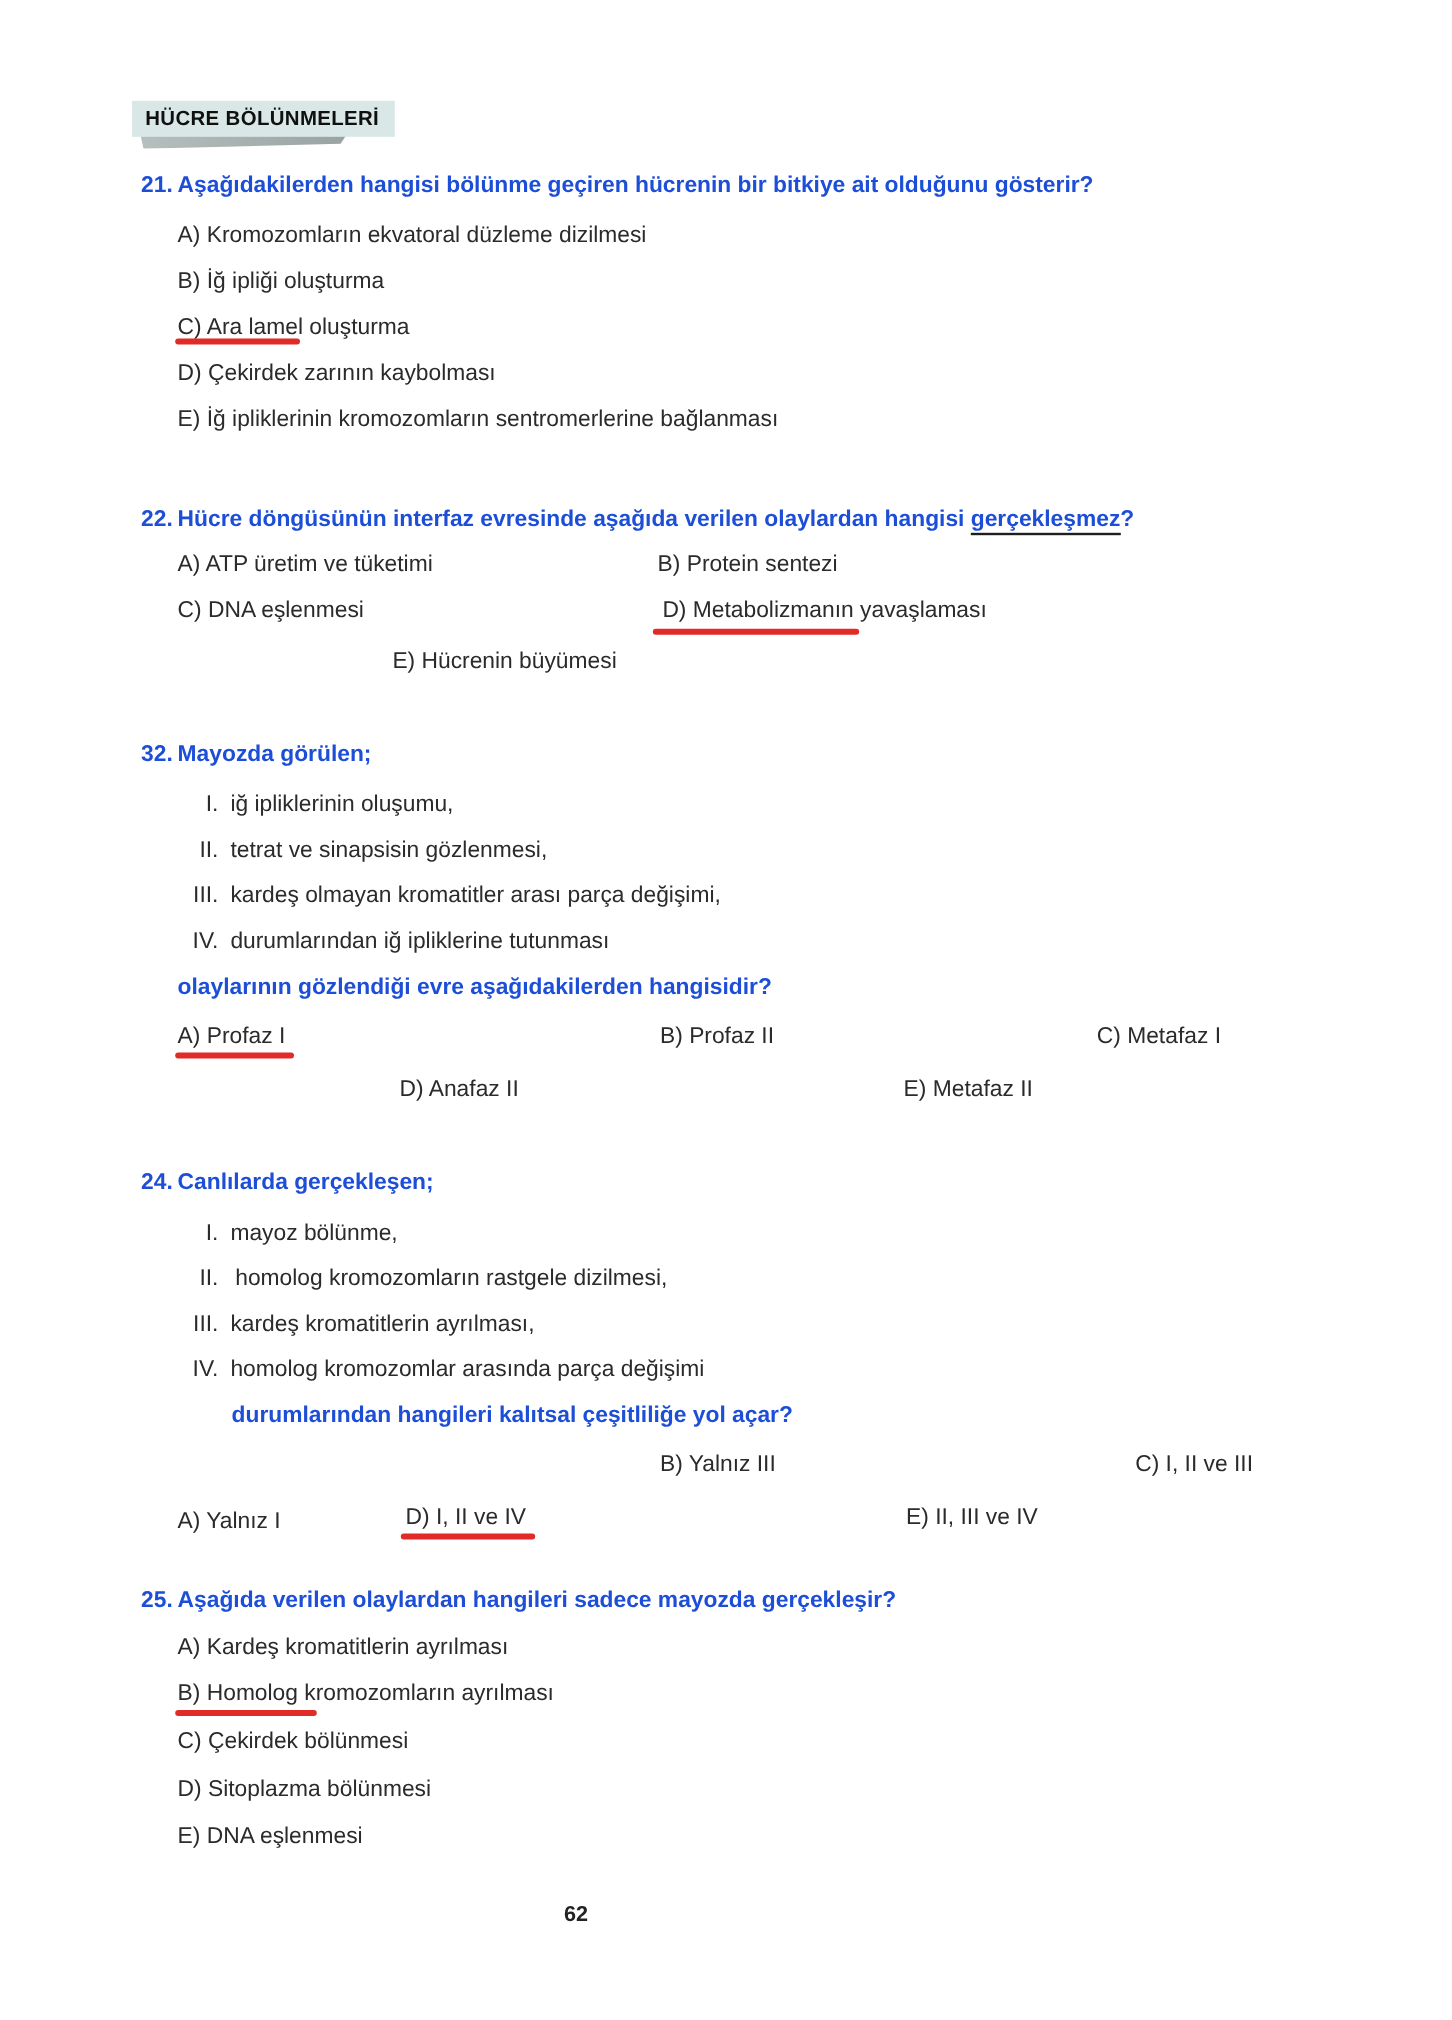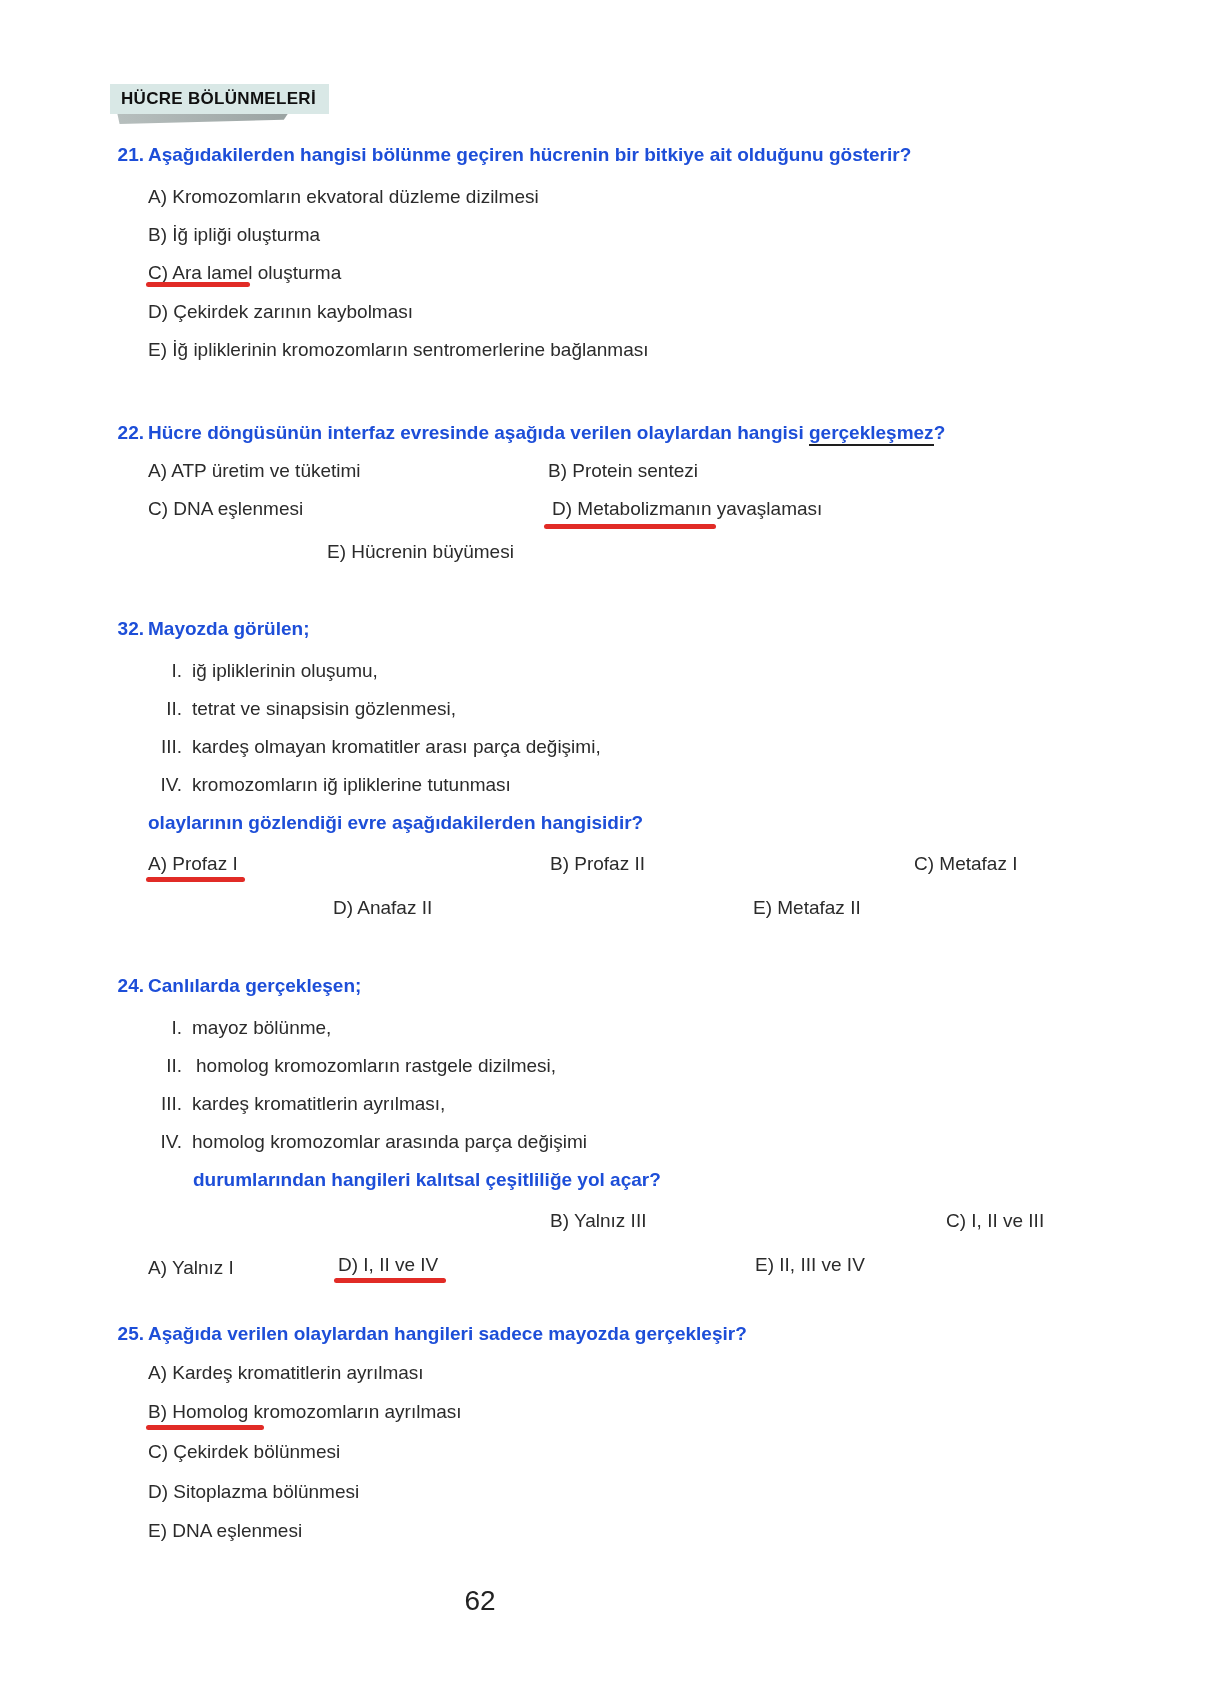--- a/index.html
+++ b/index.html
@@ -38,21 +38,21 @@
     height:5px;border-radius:3px;
     background:#e12b26;
   }
   .ul-word{
     border-bottom:2.5px solid #1e1e1e;
     padding-bottom:1px;
   }
   .page-number{
     left:0;top:1585px;width:960px;
     text-align:center;
-    font-weight:normal;font-size:28px;color:#222;
+    font-weight:bold;font-size:18px;color:#222;
   }
 </style>
 </head>
 <body>
 
 <div class="page">
 
   <div class="abs chip">
     <span>HÜCRE BÖLÜNMELERİ</span>
   </div>
@@ -77,21 +77,21 @@
       <div class="answer-underline" style="left: 544px; top: 524px; width: 172px;"></div>
       <div class="abs line bold num" style="left: 108px; top: 618px;">32.</div>
       <div class="abs line bold" style="left: 148px; top: 618px;"><span>Mayozda görülen;</span></div>
       <div class="abs line roman" style="left: 110px; top: 660px;">I.</div>
       <div class="abs line " style="left: 192px; top: 660px;">iğ ipliklerinin oluşumu,</div>
       <div class="abs line roman" style="left: 110px; top: 698px;">II.</div>
       <div class="abs line " style="left: 192px; top: 698px;">tetrat ve sinapsisin gözlenmesi,</div>
       <div class="abs line roman" style="left: 110px; top: 736px;">III.</div>
       <div class="abs line " style="left: 192px; top: 736px;">kardeş olmayan kromatitler arası parça değişimi,</div>
       <div class="abs line roman" style="left: 110px; top: 774px;">IV.</div>
-      <div class="abs line " style="left: 192px; top: 774px;">kromozomların iğ ipliklerine tutunması</div>
+      <div class="abs line " style="left: 192px; top: 774px;">durumlarından iğ ipliklerine tutunması</div>
       <div class="abs line bold" style="left: 148px; top: 812px;">olaylarının gözlendiği evre aşağıdakilerden hangisidir?</div>
       <div class="abs line " style="left: 148px; top: 853px;">A) Profaz I</div>
       <div class="abs line " style="left: 550px; top: 853px;">B) Profaz II</div>
       <div class="abs line " style="left: 914px; top: 853px; text-align: center;">C) Metafaz I</div>
       <div class="abs line " style="left: 333px; top: 897px;">D) Anafaz II</div>
       <div class="abs line " style="left: 753px; top: 897px;">E) Metafaz II</div>
       <div class="answer-underline" style="left: 146px; top: 877px; width: 99px;"></div>
       <div class="abs line bold num" style="left: 108px; top: 975px;">24.</div>
       <div class="abs line bold" style="left: 148px; top: 975px;"><span>Canlılarda gerçekleşen;</span></div>
       <div class="abs line roman" style="left: 110px; top: 1017px;">I.</div>

